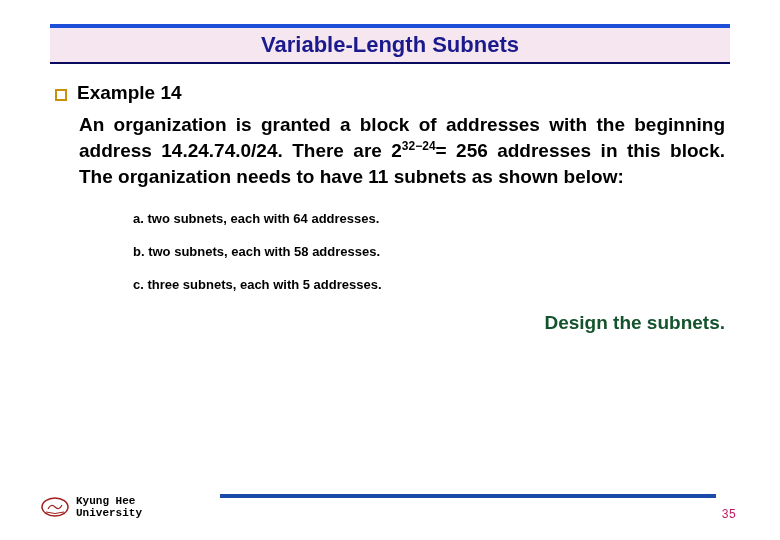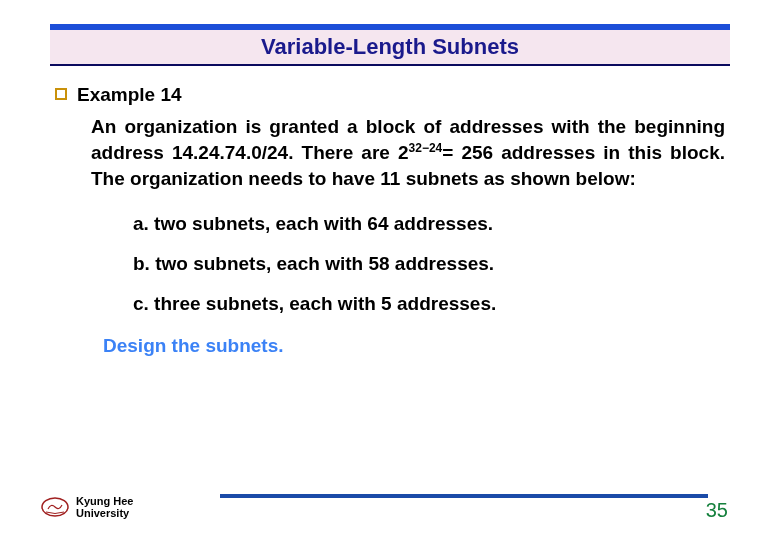--- a/index.html
+++ b/index.html
@@ -7,84 +7,86 @@
     width: 780px;
     height: 540px;
     background: #fff;
     font-family: Arial, Helvetica, sans-serif;
     position: relative;
     overflow: hidden;
   }
   .title-bar {
     margin: 24px 50px 0 50px;
     background: #f5e6ef;
-    border-top: 6px solid #1d4ed8;
+    border-top: 4px solid #1d4ed8;
     border-bottom: 2px solid #0a0a5e;
     text-align: center;
     padding: 4px 0;
   }
   .title-bar span {
     color: #1a1a8c;
     font-weight: bold;
     font-size: 22px;
   }
   .content {
     padding: 18px 55px 0 55px;
   }
   .example-line {
     display: flex;
-    align-items: flex-start;
+    align-items: center;
     margin-bottom: 8px;
   }
   .bullet {
     width: 12px;
     height: 12px;
     border: 2px solid #c9910a;
     margin-right: 10px;
     margin-top: 4px;
     flex-shrink: 0;
   }
   .example-label {
     font-weight: bold;
     font-size: 19px;
     color: #000;
   }
   .body-text {
-    margin-left: 36px;
+    margin-left: 24px;
     font-weight: bold;
     font-size: 19px;
     line-height: 1.35;
     color: #000;
     text-align: justify;
   }
   .body-text sup {
     font-size: 12px;
     vertical-align: super;
   }
   .list {
     margin: 22px 0 0 78px;
   }
   .list-item {
     font-weight: bold;
-    font-size: 19px;
+    font-size: 13px;
     color: #000;
     margin-bottom: 18px;
   }
   .design {
     margin: 20px 0 0 48px;
     font-weight: bold;
     font-size: 19px;
-    color: #3b82f6;
+    color: #14532d;
+    text-align: right;
   }
   .footer {
     position: absolute;
     bottom: 18px;
     left: 0;
-    right: 12px;
+    right: 4px;
     height: 42px;
+    font-family: Liberation Mono, monospace;
   }
   .uni {
     position: absolute;
     left: 40px;
     bottom: 2px;
     display: flex;
     align-items: center;
   }
   .logo {
     width: 30px;
@@ -102,22 +104,22 @@
     right: 60px;
     bottom: 24px;
     height: 3px;
     border-top: 1.5px solid #1a4ba8;
     border-bottom: 3px solid #1a4ba8;
   }
   .page-num {
     position: absolute;
     right: 40px;
     bottom: 0;
-    color: #15803d;
-    font-size: 20px;
+    color: #be185d;
+    font-size: 12px;
   }
 </style>
 </head>
 <body>
 
 <div class="title-bar">
   <span>Variable-Length Subnets</span>
 </div>
 
 <div class="content">

